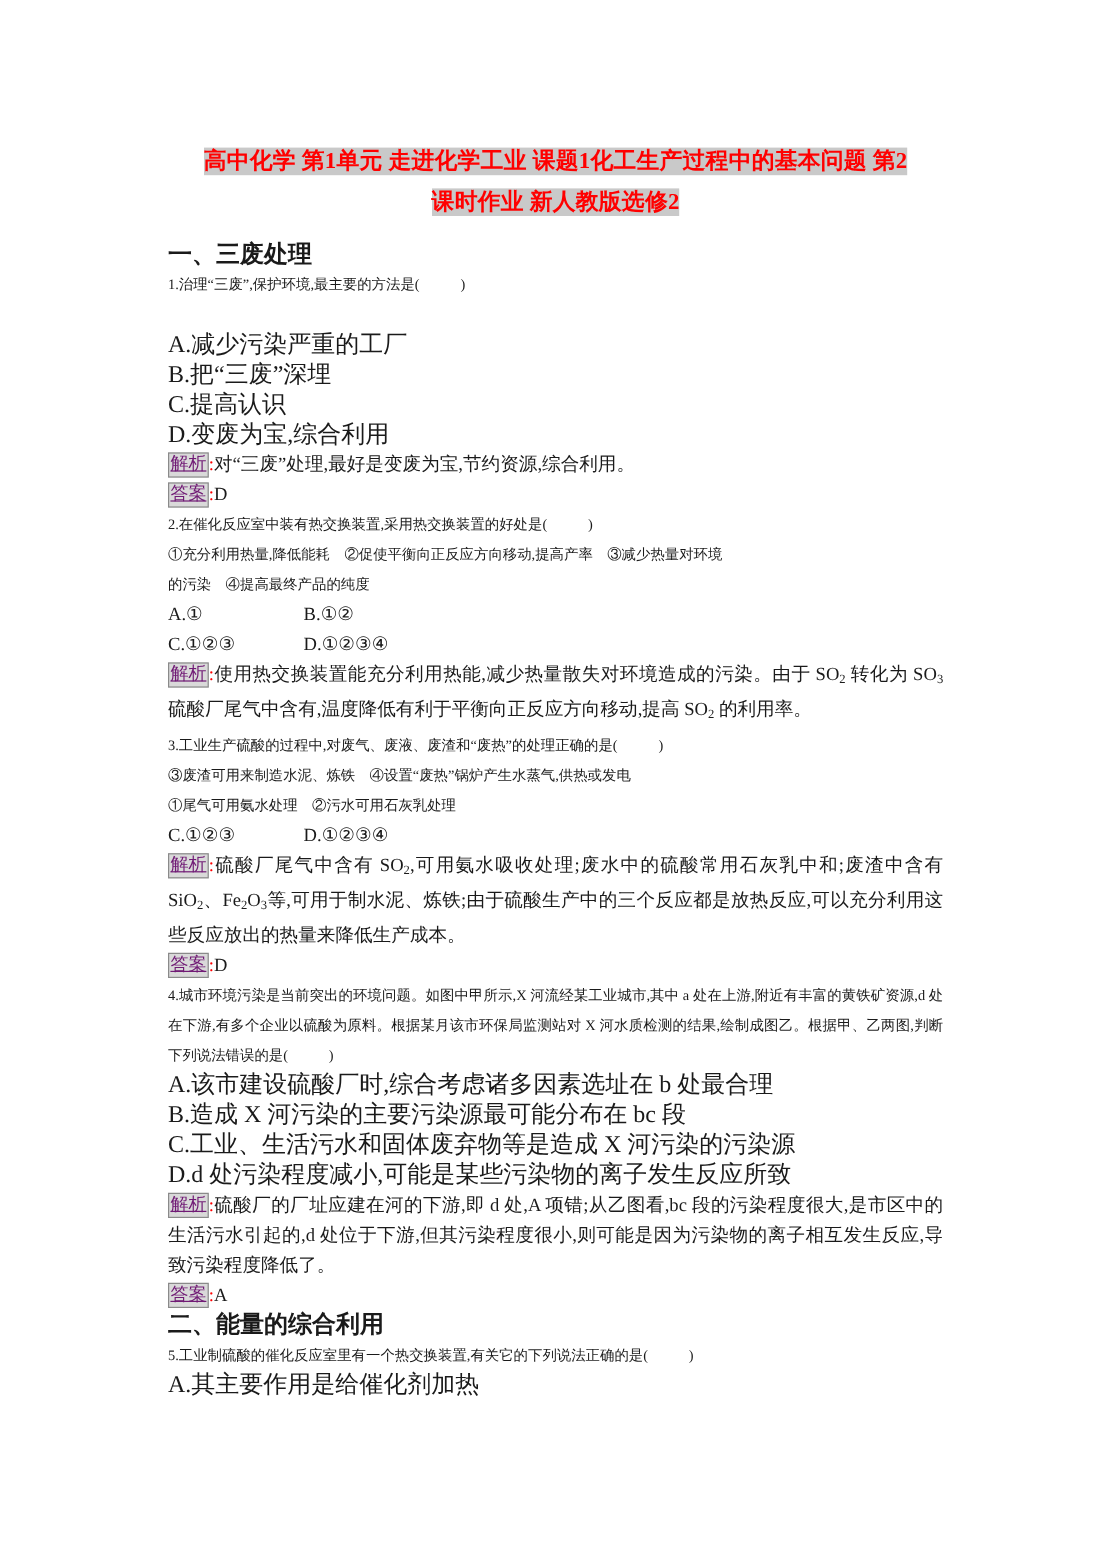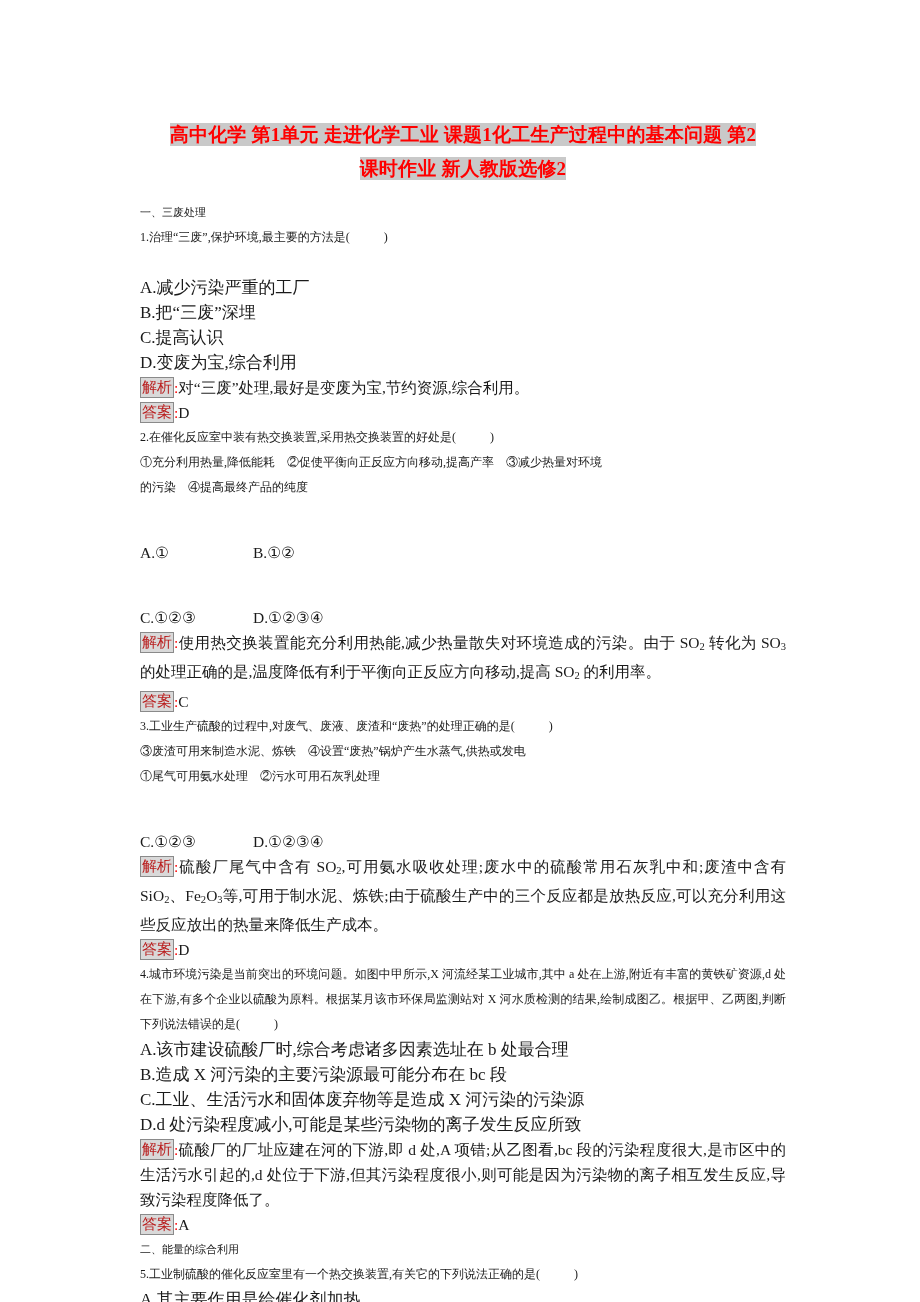--- a/index.html
+++ b/index.html
@@ -40,64 +40,66 @@
     margin: 0 0 14px 0;
     letter-spacing: 0.2px;
   }
   .doc-title .hl {
     background: #c9c9c9;
     padding: 1px 0;
   }
 
   
   .sec-head {
-    font-size: 11px;
+    font-size: 20px;
     line-height: 25px;
     margin: 0;
+    font-weight: bold;
   }
   .qline {
     font-size: 12px;
     line-height: 25px;
     margin: 0;
     text-align: justify;
   }
   .blankgap { display: inline-block; width: 34px; }
 
   .opt {
-    font-size: 17px;
+    font-size: 20px;
     line-height: 25px;
     margin: 0;
   }
   .opt-row {
     font-size: 15.5px;
     line-height: 25px;
     margin: 0;
     display: flex;
   }
-  .opt-row > span { display: inline-block; margin-top: 40px; }
+  .opt-row > span { display: inline-block; }
   .opt-col-a { width: 113px; }
 
   .spacer-line { height: 25px; }
 
   
   .exp, .ans {
     font-size: 15.5px;
     line-height: 25px;
     margin: 0;
     text-align: justify;
   }
   .tag {
-    color: #b91c1c;
+    color: #701a75;
     background: #d9d9d9;
     border: 1px solid #8a8a8a;
     padding: 0 1px;
     display: inline-block;
     line-height: 19px;
     font-size: 15px;
     vertical-align: 1px;
+    text-decoration: underline;
   }
   .tagcolon { color: #ff0000; }
 
   sub {
     font-size: 0.68em;
     vertical-align: -0.22em;
   }
 </style>
 </head>
 <body>
@@ -125,22 +127,21 @@
     <p class="qline">①充分利用热量,降低能耗　②促使平衡向正反应方向移动,提高产率　③减少热量对环境</p>
     <p class="qline">的污染　④提高最终产品的纯度</p>
     <div class="opt-row">
         <span class="opt-col-a">A.①</span>
         <span>B.①②</span>
       </div>
     <div class="opt-row">
         <span class="opt-col-a">C.①②③</span>
         <span>D.①②③④</span>
       </div>
-    <p class="exp"><span class="tag">解析</span><span class="tagcolon">:</span><span>使用热交换装置能充分利用热能,减少热量散失对环境造成的污染。由于 SO</span><sub>2</sub><span> 转化为 SO</span><sub>3</sub><span> 的处理正确的是,温度降低有利于平衡向正反应方向移动,提高 SO</span><sub>2</sub><span> 的利用率。</span></p>
-    <p class="ans"><span class="tag">答案</span><span class="tagcolon">:</span><span>C</span></p>
+    <p class="exp"><span class="tag">解析</span><span class="tagcolon">:</span><span>使用热交换装置能充分利用热能,减少热量散失对环境造成的污染。由于 SO</span><sub>2</sub><span> 转化为 SO</span><sub>3</sub><span> 硫酸厂尾气中含有,温度降低有利于平衡向正反应方向移动,提高 SO</span><sub>2</sub><span> 的利用率。</span></p>
 
     <p class="qline"><span>3.</span><span>工业生产硫酸的过程中,对废气、废液、废渣和“废热”的处理正确的是(</span><span class="blankgap"></span><span>)</span></p>
     <p class="qline">③废渣可用来制造水泥、炼铁　④设置“废热”锅炉产生水蒸气,供热或发电</p>
     <p class="qline">①尾气可用氨水处理　②污水可用石灰乳处理</p>
     <div class="opt-row">
         <span class="opt-col-a">C.①②③</span>
         <span>D.①②③④</span>
       </div>
     <p class="exp"><span class="tag">解析</span><span class="tagcolon">:</span><span>硫酸厂尾气中含有 SO</span><sub>2</sub><span>,可用氨水吸收处理;废水中的硫酸常用石灰乳中和;废渣中含有 SiO</span><sub>2</sub><span>、Fe</span><sub>2</sub><span>O</span><sub>3</sub><span>等,可用于制水泥、炼铁;由于硫酸生产中的三个反应都是放热反应,可以充分利用这些反应放出的热量来降低生产成本。</span></p>
     <p class="ans"><span class="tag">答案</span><span class="tagcolon">:</span><span>D</span></p>

